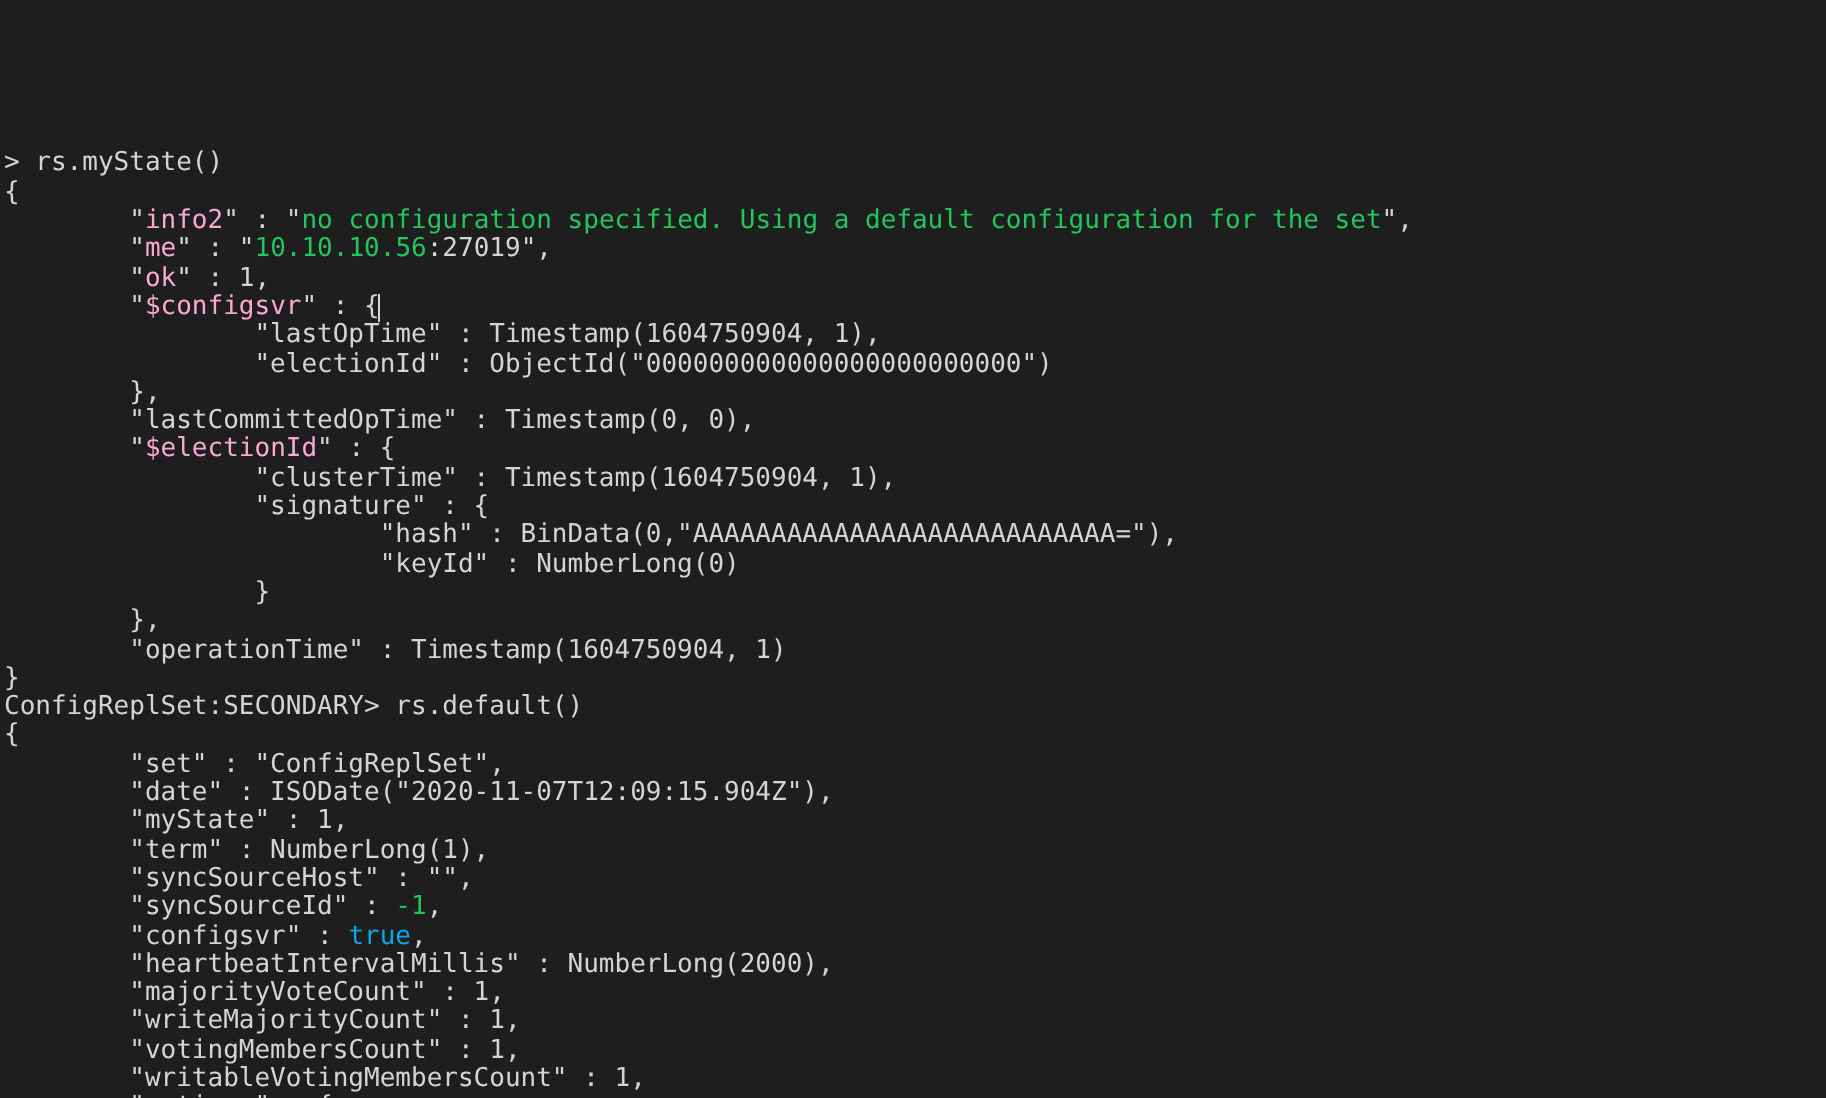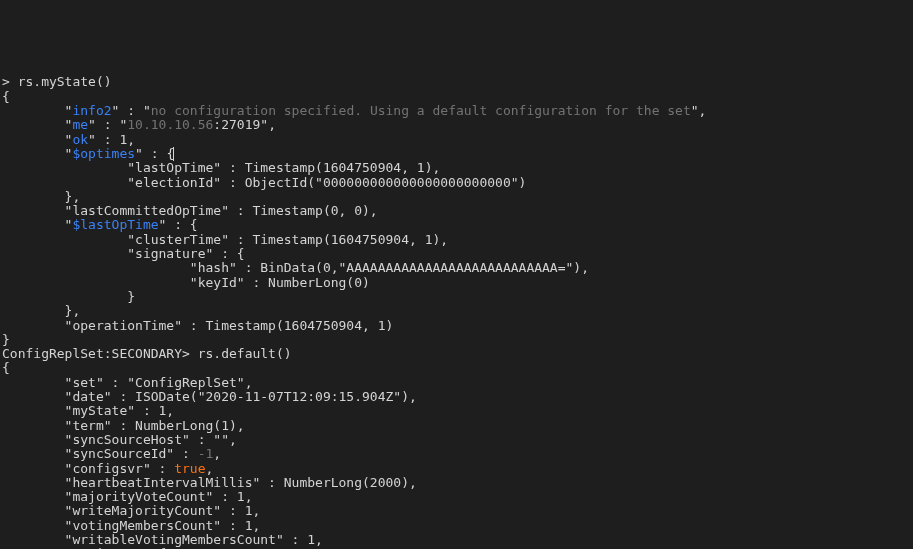--- a/index.html
+++ b/index.html
@@ -11,48 +11,48 @@
     font-size: 13px;
     line-height: 1.1;
     white-space: pre;
     overflow: hidden;
     width: 913px;
     height: 549px;
   }
   #term {
     padding: 4px 2px;
   }
-  .k-yellow { color: #3b82f6; }
-  .k-green  { color: #f97316; }
-  .k-red    { color: #737373; }
+  .k-yellow { color: #f9a8d4; }
+  .k-green  { color: #0ea5e9; }
+  .k-red    { color: #22c55e; }
   .cursor {
     display: inline-block;
     width: 1px;
     height: 14px;
     background: #d4d4d4;
     vertical-align: text-bottom;
     margin-left: -1px;
   }
 </style>
 </head>
 <body>
 
 
 
 <div id="term"><span><span>&gt; </span><span>rs.myState()</span></span>
 <span>{</span>
 <span><span>        "</span><span class="k-yellow">info2</span><span>" : "</span><span class="k-red">no configuration specified. Using a default configuration for the set</span><span>",</span></span>
 <span><span>        "</span><span class="k-yellow">me</span><span>" : "</span><span class="k-red">10.10.10.56</span><span>:27019</span><span>",</span></span>
 <span><span>        "</span><span class="k-yellow">ok</span><span>" : </span><span>1</span><span>,</span></span>
-<span><span>        "</span><span class="k-yellow">$optimes</span><span>" : {</span></span><span class="cursor"></span>
+<span><span>        "</span><span class="k-yellow">$configsvr</span><span>" : {</span></span><span class="cursor"></span>
 <span>                "lastOpTime" : Timestamp(1604750904, 1),</span>
 <span>                "electionId" : ObjectId("000000000000000000000000")</span>
 <span>        },</span>
 <span>        "lastCommittedOpTime" : Timestamp(0, 0),</span>
-<span><span>        "</span><span class="k-yellow">$lastOpTime</span><span>" : {</span></span>
+<span><span>        "</span><span class="k-yellow">$electionId</span><span>" : {</span></span>
 <span>                "clusterTime" : Timestamp(1604750904, 1),</span>
 <span>                "signature" : {</span>
 <span>                        "hash" : BinData(0,"AAAAAAAAAAAAAAAAAAAAAAAAAAA="),</span>
 <span>                        "keyId" : NumberLong(0)</span>
 <span>                }</span>
 <span>        },</span>
 <span>        "operationTime" : Timestamp(1604750904, 1)</span>
 <span>}</span>
 <span><span>ConfigReplSet:SECONDARY&gt; </span><span>rs.default()</span></span>
 <span>{</span>

